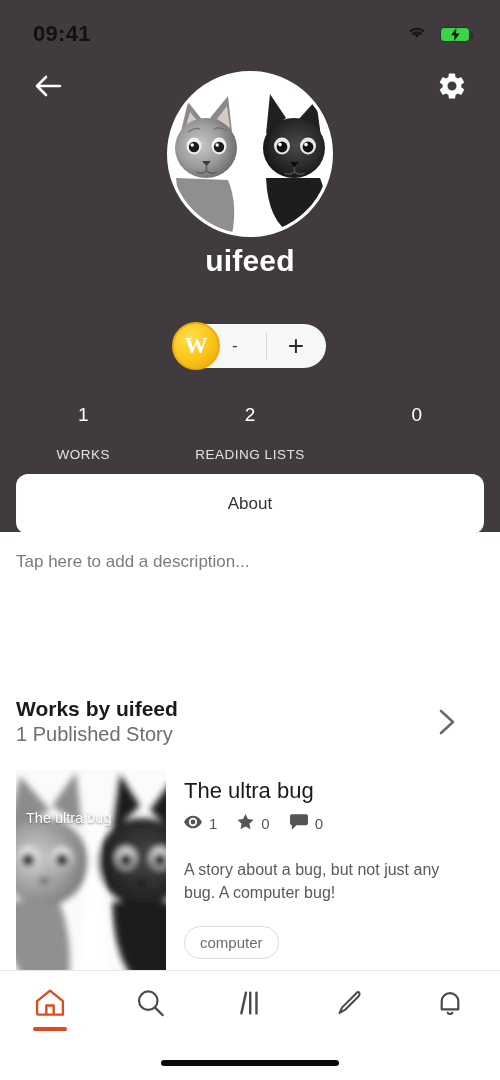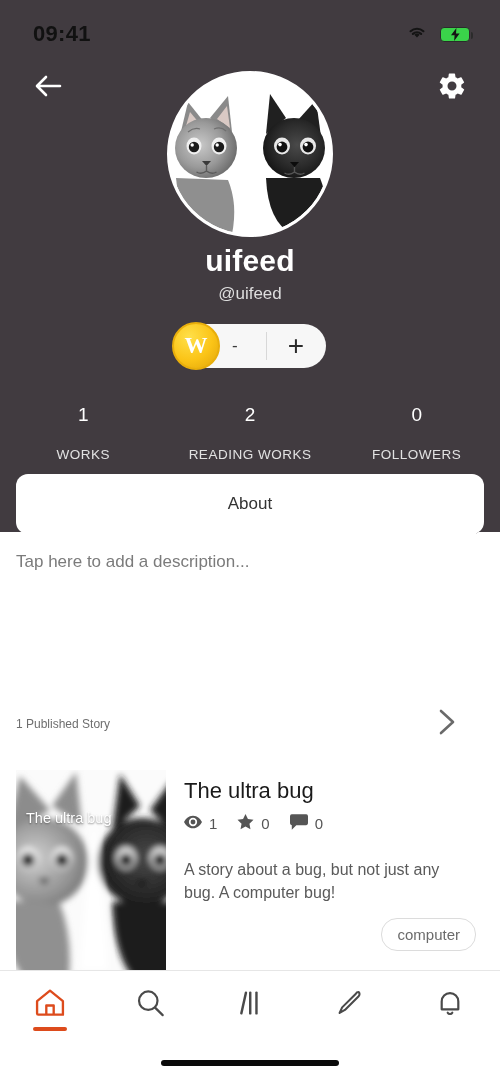--- a/index.html
+++ b/index.html
@@ -89,41 +89,41 @@
   .seg.inactive { color:#fff; font-weight:700; }
 
   
   .body { position:absolute; top:532px; left:0; width:476px; bottom:0; background:#fff; }
   .desc-placeholder {
     position:absolute; top:20px; left:16px; color:#7b7b7b; font-size:17px; cursor:text;
   }
 
   .works-head { position:absolute; top:165px; left:16px; right:16px; cursor:pointer; }
   .works-title { font-size:21px; font-weight:700; color:#1a1a1a; }
-  .works-sub { font-size:12px; color:#6e6e6e; margin-top:20px; }
+  .works-sub { font-size:20px; color:#6e6e6e; margin-top:2px; }
   .chev {
     position:absolute; right:0px; top:10px; width:26px; height:26px;
   }
 
   .story { position:absolute; top:238px; left:16px; right:0; display:flex; gap:18px; }
   .cover {
     width:150px; height:200px; background:#efefef; position:relative; overflow:hidden; flex:0 0 auto;
     cursor:pointer;
   }
   .cover-img { width:100%; height:100%; display:block; }
   .cover-title {
     position:absolute; top:40px; left:10px; right:8px; color:#fff; font-size:14.5px;
     text-shadow:0 1px 2px rgba(0,0,0,.45); line-height:1.15;
   }
   .story-info { flex:1; padding-top:8px; }
   .story-title { font-size:22px; color:#1a1a1a; font-weight:400; }
   .metrics { display:flex; align-items:center; gap:20px; margin-top:10px; }
   .metric { display:flex; align-items:center; gap:7px; color:#555; font-size:15px; }
   .story-desc { margin-top:26px; font-size:16px; color:#5a5a5a; line-height:1.42; max-width:272px; }
-  .tags { margin-top:14px; display:flex; gap:8px;justify-content:flex-end; }
+  .tags { margin-top:22px; display:flex; gap:8px; }
   .tag {
     border:1px solid #dcdcdc; border-radius:16px; padding:7px 15px;
     font-size:15px; color:#6b6b6b; cursor:pointer; background:#fff;
   }
 
   
   .bottomnav {
     position:absolute; left:0; bottom:0; width:500px; height:110px; background:#fff;
     border-top:1px solid #e6e6e6;
   }
@@ -230,54 +230,53 @@
             <circle cx="110" cy="70.6" r="1.8" fill="#fff"></circle>
             <circle cx="136" cy="70.6" r="1.8" fill="#fff"></circle>
             <path d="M120 88 h9 l-4.5 5z" fill="#0c0c0c"></path>
             <path d="M124.5 93 v5 M124.5 98 q-5 4 -10 1 M124.5 98 q5 4 10 1" stroke="#555" stroke-width="1.4" fill="none"></path>
           </g>
         </g>
       </svg>
     </div>
 
     <div class="display-name">uifeed</div>
-    <div class="handle">@uifeed</div>
 
     <div class="coin-pill">
       <span class="coin">W</span>
       <span class="coin-val">-</span>
       <span class="pill-div"></span>
       <span class="pill-plus">+</span>
     </div>
 
     <div class="stats">
       <div class="stat">
         <div class="stat-num">1</div>
         <div class="stat-lbl">WORKS</div>
       </div>
       <div class="stat">
         <div class="stat-num">2</div>
-        <div class="stat-lbl">READING WORKS</div>
+        <div class="stat-lbl">READING LISTS</div>
       </div>
       <div class="stat">
         <div class="stat-num">0</div>
-        <div class="stat-lbl">FOLLOWERS</div>
       </div>
     </div>
 
     <div class="segmented">
       <div class="seg active">About</div>
     </div>
   </div>
 
   <div class="body">
 
     <div class="desc-placeholder">Tap here to add a description...</div>
 
     <div class="works-head">
+      <div class="works-title">Works by uifeed</div>
       <div class="works-sub">1 Published Story</div>
       <span class="chev">
         <svg width="26" height="30" viewBox="0 0 26 30">
           <path d="M7 4 L19 15 L7 26" stroke="#6a6a6a" stroke-width="2.6" fill="none" stroke-linecap="round" stroke-linejoin="round"></path>
         </svg>
       </span>
     </div>
 
     <div class="story">
       <div class="cover">

